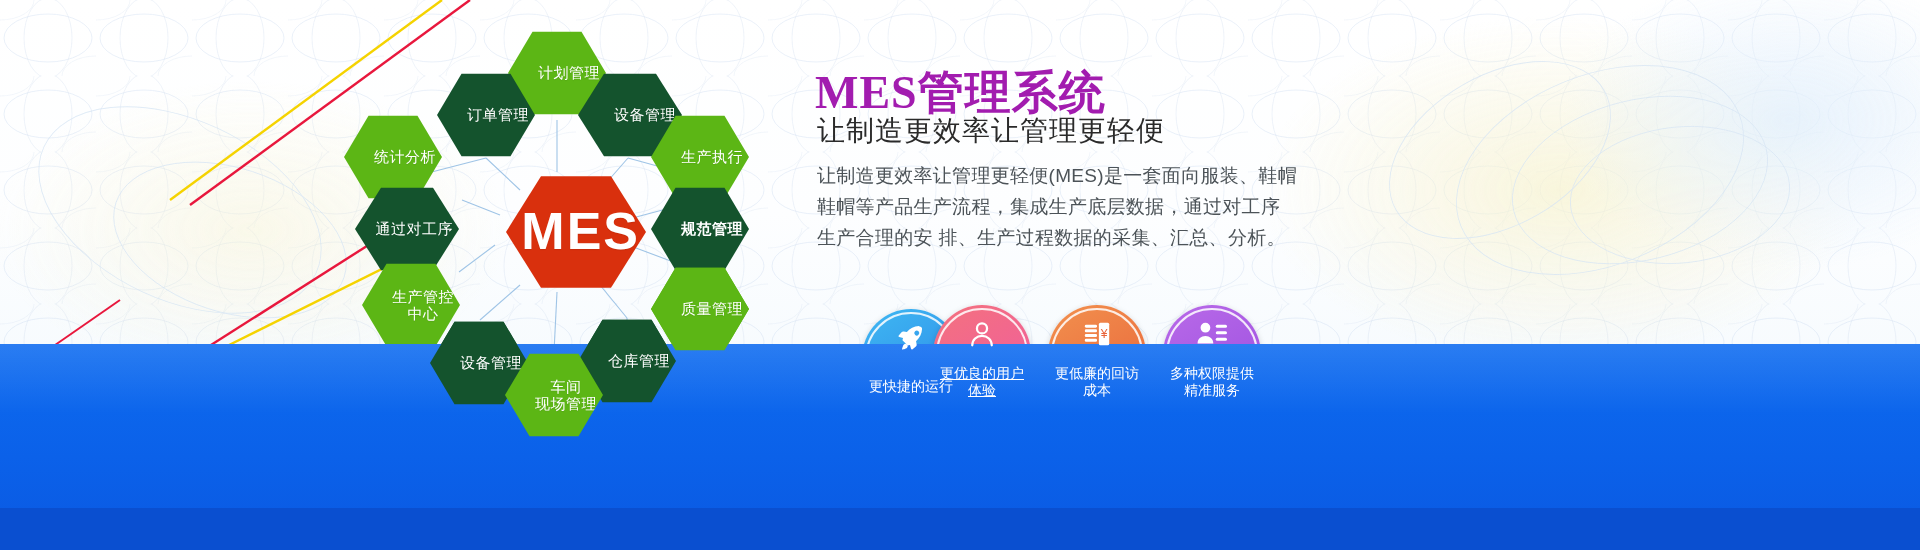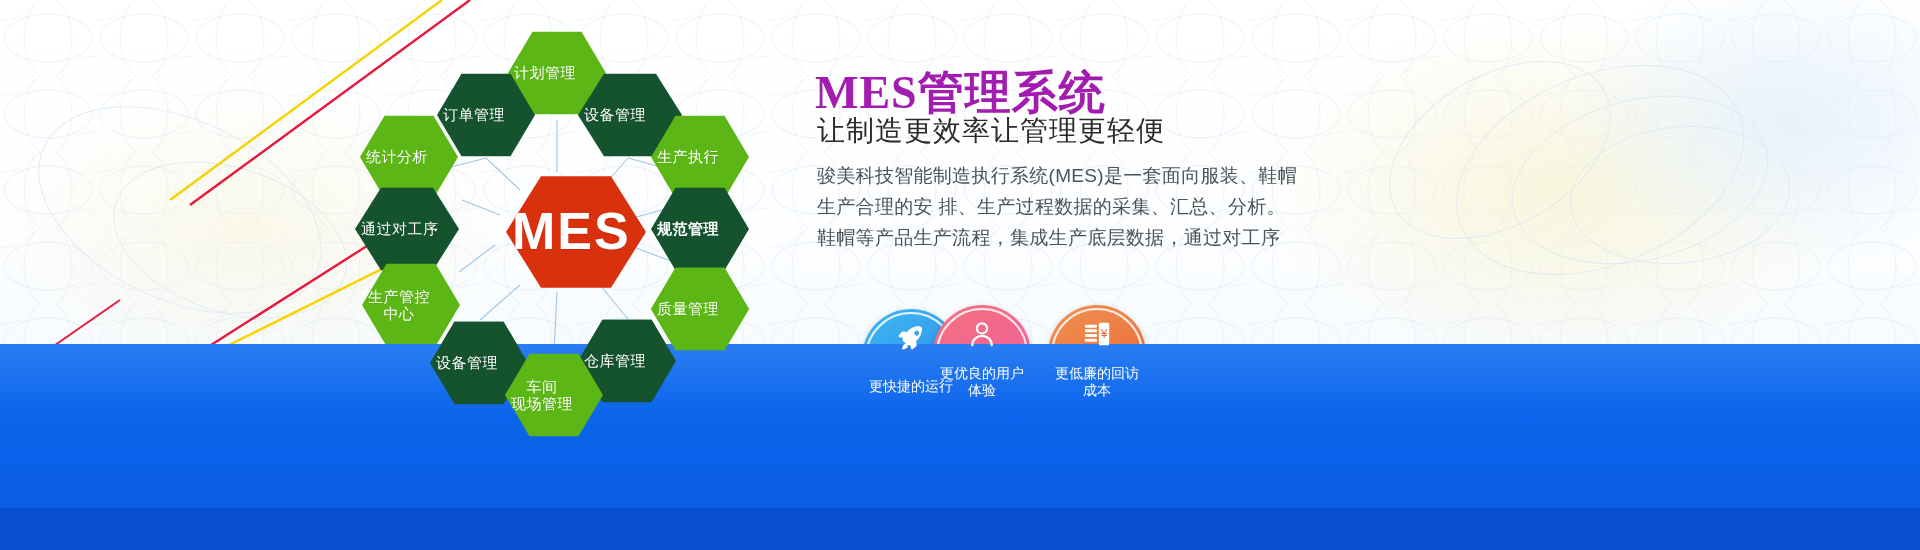--- a/index.html
+++ b/index.html
@@ -17,21 +17,21 @@
   .bg-blue{position:absolute;left:0;top:344px;width:1920px;height:206px;
     background:linear-gradient(180deg,#0d6bf0 0%,#0b61e9 55%,#0a59e2 100%);}
   .bg-blue-dark{position:absolute;left:0;top:508px;width:1920px;height:42px;
     background:#0a4fd0;}
   .bg-blue-sheen{position:absolute;left:0;top:344px;width:1920px;height:70px;
     background:linear-gradient(180deg,rgba(255,255,255,.12),rgba(255,255,255,0));}
   .diag{position:absolute;transform-origin:0 0;}
 
   
   .hexwrap{position:absolute;left:0;top:0;width:860px;height:550px;}
-  .hex{position:absolute;display:flex;align-items:center;justify-content:flex-start;
+  .hex{position:absolute;display:flex;align-items:center;justify-content:flex-end;
     text-align:center;color:#fff;line-height:1.15;
     clip-path:polygon(25% 2%,75% 2%,100% 50%,75% 98%,25% 98%,0% 50%);
     -webkit-clip-path:polygon(25% 2%,75% 2%,100% 50%,75% 98%,25% 98%,0% 50%);
     font-size:15px;letter-spacing:.5px;}
   .hex.green{background:#5cb615;}
   .hex.blue{background:#14532d;}
   .hex.center{background:#d9300d;color:#fff;font-weight:bold;font-size:52px;
     letter-spacing:2px;font-family:"Liberation Sans",sans-serif;}
   .hexlabel{display:block;padding:0 6px;text-shadow:0 1px 1px rgba(0,0,0,.08);}
 
@@ -131,21 +131,21 @@
     <div id="hex-nodes">
         <div class="hex green" style="left: 508px; top: 30px; width: 98px; height: 86px;">
           <span class="hexlabel">计划管理</span>
         </div>
         <div class="hex blue" style="left: 437px; top: 72px; width: 98px; height: 86px;">
           <span class="hexlabel">订单管理</span>
         </div>
         <div class="hex blue" style="left: 578px; top: 72px; width: 104px; height: 86px;">
           <span class="hexlabel">设备管理</span>
         </div>
-        <div class="hex green" style="left: 360px; top: 114px; width: 98px; height: 86px;">
+        <div class="hex green" style="left: 344px; top: 114px; width: 98px; height: 86px;">
           <span class="hexlabel">统计分析</span>
         </div>
         <div class="hex green" style="left: 651px; top: 114px; width: 98px; height: 86px;">
           <span class="hexlabel">生产执行</span>
         </div>
         <div class="hex blue" style="left: 355px; top: 186px; width: 104px; height: 86px;">
           <span class="hexlabel">通过对工序</span>
         </div>
         <div class="hex blue" style="left: 651px; top: 186px; width: 98px; height: 86px; font-weight: bold;">
           <span class="hexlabel">规范管理</span>
@@ -168,36 +168,36 @@
         <div class="hex center" style="left: 506px; top: 174px; width: 140px; height: 116px;">
           <span class="hexlabel">MES</span>
         </div>
       </div>
   </div>
 
   <div class="right">
     <div class="title">MES管理系统</div>
     <div class="subtitle">让制造更效率让管理更轻便</div>
     <div class="para" id="para">
-        <div>骏美科技智能制造执行系统(MES)是一套面向服装、鞋帽</div>
+        <div>让制造更效率让管理更轻便(MES)是一套面向服装、鞋帽</div>
+        <div>鞋帽等产品生产流程，集成生产底层数据，通过对工序</div>
         <div>生产合理的安 排、生产过程数据的采集、汇总、分析。</div>
-        <div>鞋帽等产品生产流程，集成生产底层数据，通过对工序</div>
       </div>
   </div>
 
   <div class="circles" id="circles">
       <div class="circle c1" style="left: 0px; top: 6px;">
         <div class="ring"></div>
         <div class="cicon"><svg width="30" height="30" viewBox="0 0 32 32">
             <path fill="#fff" d="M24.5 3.2c-5.4.3-9.6 2.6-12.9 6.4L8.3 9c-.9-.2-1.8.1-2.4.8l-3 3.5c-.5.6-.2 1.5.6 1.7l4 1.1c-.3.9-.5 1.7-.6 2.4l5.6 5.6c.7-.1 1.5-.3 2.4-.6l1.1 4c.2.8 1.1 1.1 1.7.6l3.5-3c.7-.6 1-1.5.8-2.4l-.6-3.3c3.8-3.3 6.1-7.5 6.4-12.9.1-1.6-1.2-2.9-2.8-2.8zm-4.2 9.4a2.6 2.6 0 1 1 3.7-3.7 2.6 2.6 0 0 1-3.7 3.7z"></path>
             <path fill="#fff" d="M8.4 23c-1.3 1.3-2 5.4-2 5.4s4.1-.7 5.4-2a2.4 2.4 0 1 0-3.4-3.4z"></path>
           </svg></div>
         <div class="ctext">更快捷的运行</div>
       </div>
-      <div class="circle c2 tall" style="left: 115px; top: 2px;">
+      <div class="circle c2 tall" style="left: 115px; top: 2px; text-decoration: underline;">
         <div class="ring"></div>
         <div class="cicon"><svg width="30" height="30" viewBox="0 0 32 32">
             <circle cx="16" cy="10" r="5.4" fill="none" stroke="#fff" stroke-width="2.4"></circle>
             <path d="M5.6 28c0-5.8 4.7-10 10.4-10s10.4 4.2 10.4 10" fill="none" stroke="#fff" stroke-width="2.4" stroke-linecap="round"></path>
           </svg></div>
         <div class="ctext">更优良的用户<br>体验</div>
       </div>
       <div class="circle c3 tall" style="left: 230px; top: 2px;">
         <div class="ring"></div>
         <div class="cicon"><svg width="30" height="30" viewBox="0 0 32 32">
@@ -205,20 +205,32 @@
               <rect x="3" y="6" width="13" height="3.2" rx="1.4"></rect>
               <rect x="3" y="11" width="13" height="3.2" rx="1.4"></rect>
               <rect x="3" y="16" width="13" height="3.2" rx="1.4"></rect>
               <rect x="3" y="21" width="13" height="3.2" rx="1.4"></rect>
               <rect x="18" y="4" width="11" height="24" rx="1.6"></rect>
             </g>
             <text x="23.5" y="20" font-size="13" font-family="sans-serif" fill="#e8643a" text-anchor="middle">¥</text>
           </svg></div>
         <div class="ctext">更低廉的回访<br>成本</div>
       </div>
+      <div class="circle c4 tall" style="left: 345px; top: 2px;">
+        <div class="ring"></div>
+        <div class="cicon"><svg width="32" height="30" viewBox="0 0 34 32">
+            <path fill="#fff" d="M10 14.5a5.2 5.2 0 1 0 0-10.4 5.2 5.2 0 0 0 0 10.4zM1.6 26c0-4.6 3.8-7.8 8.4-7.8s8.4 3.2 8.4 7.8z"></path>
+            <g fill="#fff">
+              <rect x="21" y="6" width="12" height="3.2" rx="1.6"></rect>
+              <rect x="21" y="13" width="12" height="3.2" rx="1.6"></rect>
+              <rect x="21" y="20" width="12" height="3.2" rx="1.6"></rect>
+            </g>
+          </svg></div>
+        <div class="ctext">多种权限提供<br>精准服务</div>
+      </div>
     </div>
 
   <div class="bg-blue"></div>
   <div class="bg-blue-sheen"></div>
   <div class="bg-blue-dark"></div>
 
   <div class="hexwrap" id="hexwrap-front">
       <div class="hex green" style="left: 651px; top: 266px; width: 98px; height: 86px;">
         <span class="hexlabel">质量管理</span>
       </div>

